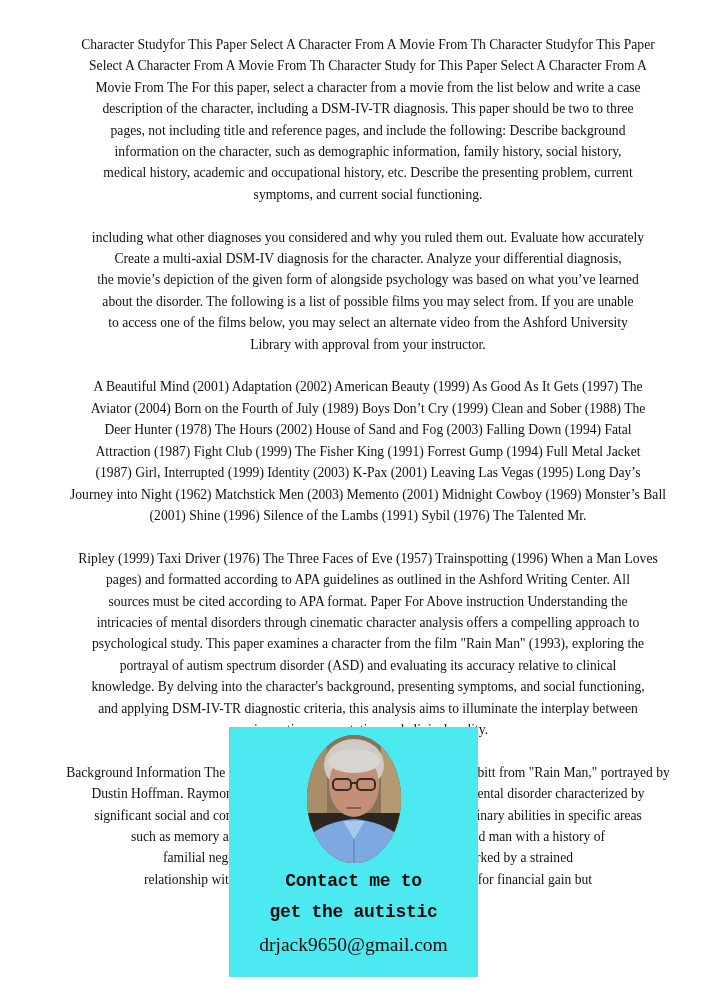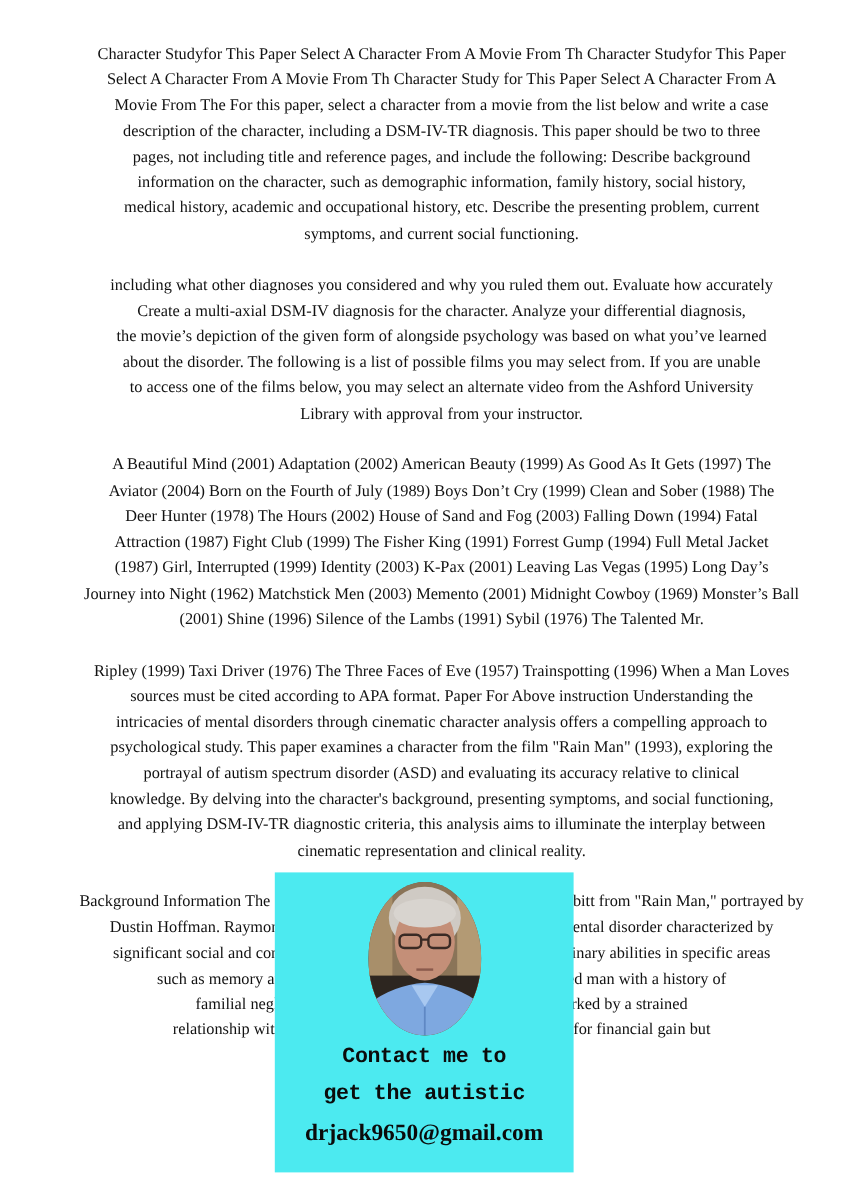--- a/index.html
+++ b/index.html
@@ -64,21 +64,21 @@
     }
     .promo-heading.l1 { top: 139px; }
     .promo-heading.l2 { top: 170px; }
     .promo-email {
       position: absolute;
       left: 0;
       top: 204px;
       width: 249px;
       text-align: center;
       font-family: "Liberation Serif", "DejaVu Serif", serif;
-      font-weight: bold;
+      font-weight: normal;
       font-size: 19.5px;
       line-height: 28px;
       color: #0b0b0b;
     }
   </style>
 </head>
 <body>
 
 <div class="page">
   <div class="para">
@@ -106,20 +106,21 @@
     <span class="line">Aviator (2004) Born on the Fourth of July (1989) Boys Don’t Cry (1999) Clean and Sober (1988) The</span>
     <span class="line">Deer Hunter (1978) The Hours (2002) House of Sand and Fog (2003) Falling Down (1994) Fatal</span>
     <span class="line">Attraction (1987) Fight Club (1999) The Fisher King (1991) Forrest Gump (1994) Full Metal Jacket</span>
     <span class="line">(1987) Girl, Interrupted (1999) Identity (2003) K-Pax (2001) Leaving Las Vegas (1995) Long Day’s</span>
     <span class="line">Journey into Night (1962) Matchstick Men (2003) Memento (2001) Midnight Cowboy (1969) Monster’s Ball</span>
     <span class="line">(2001) Shine (1996) Silence of the Lambs (1991) Sybil (1976) The Talented Mr.</span>
   </div>
 
   <div class="para">
     <span class="line">Ripley (1999) Taxi Driver (1976) The Three Faces of Eve (1957) Trainspotting (1996) When a Man Loves</span>
+    <span class="line">pages) and formatted according to APA guidelines as outlined in the Ashford Writing Center. All</span>
     <span class="line">sources must be cited according to APA format. Paper For Above instruction Understanding the</span>
     <span class="line">intricacies of mental disorders through cinematic character analysis offers a compelling approach to</span>
     <span class="line">psychological study. This paper examines a character from the film "Rain Man" (1993), exploring the</span>
     <span class="line">portrayal of autism spectrum disorder (ASD) and evaluating its accuracy relative to clinical</span>
     <span class="line">knowledge. By delving into the character's background, presenting symptoms, and social functioning,</span>
     <span class="line">and applying DSM-IV-TR diagnostic criteria, this analysis aims to illuminate the interplay between</span>
     <span class="line">cinematic representation and clinical reality.</span>
   </div>
 
   <div class="para">

